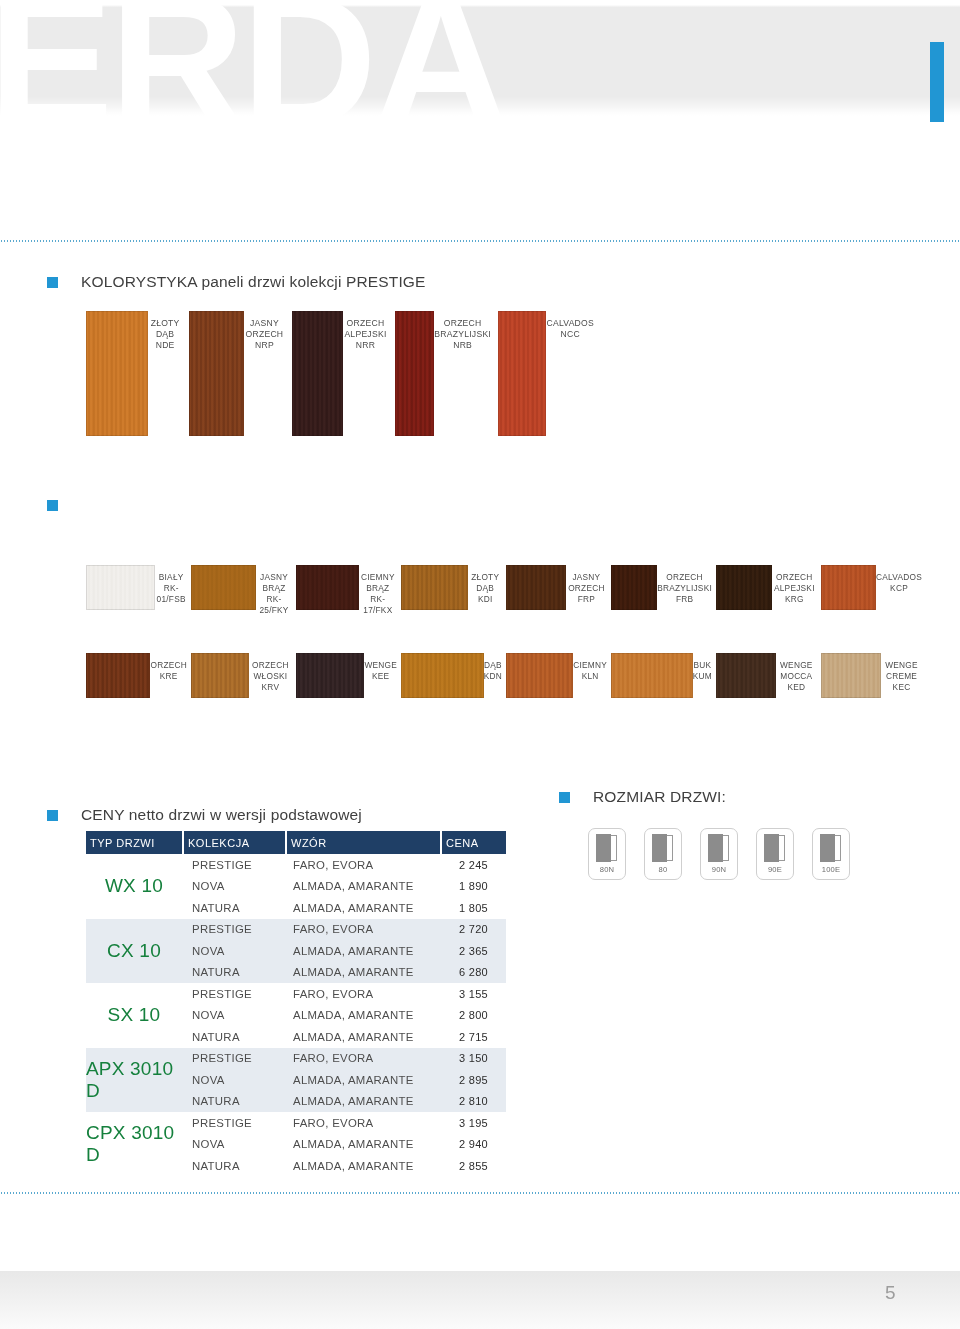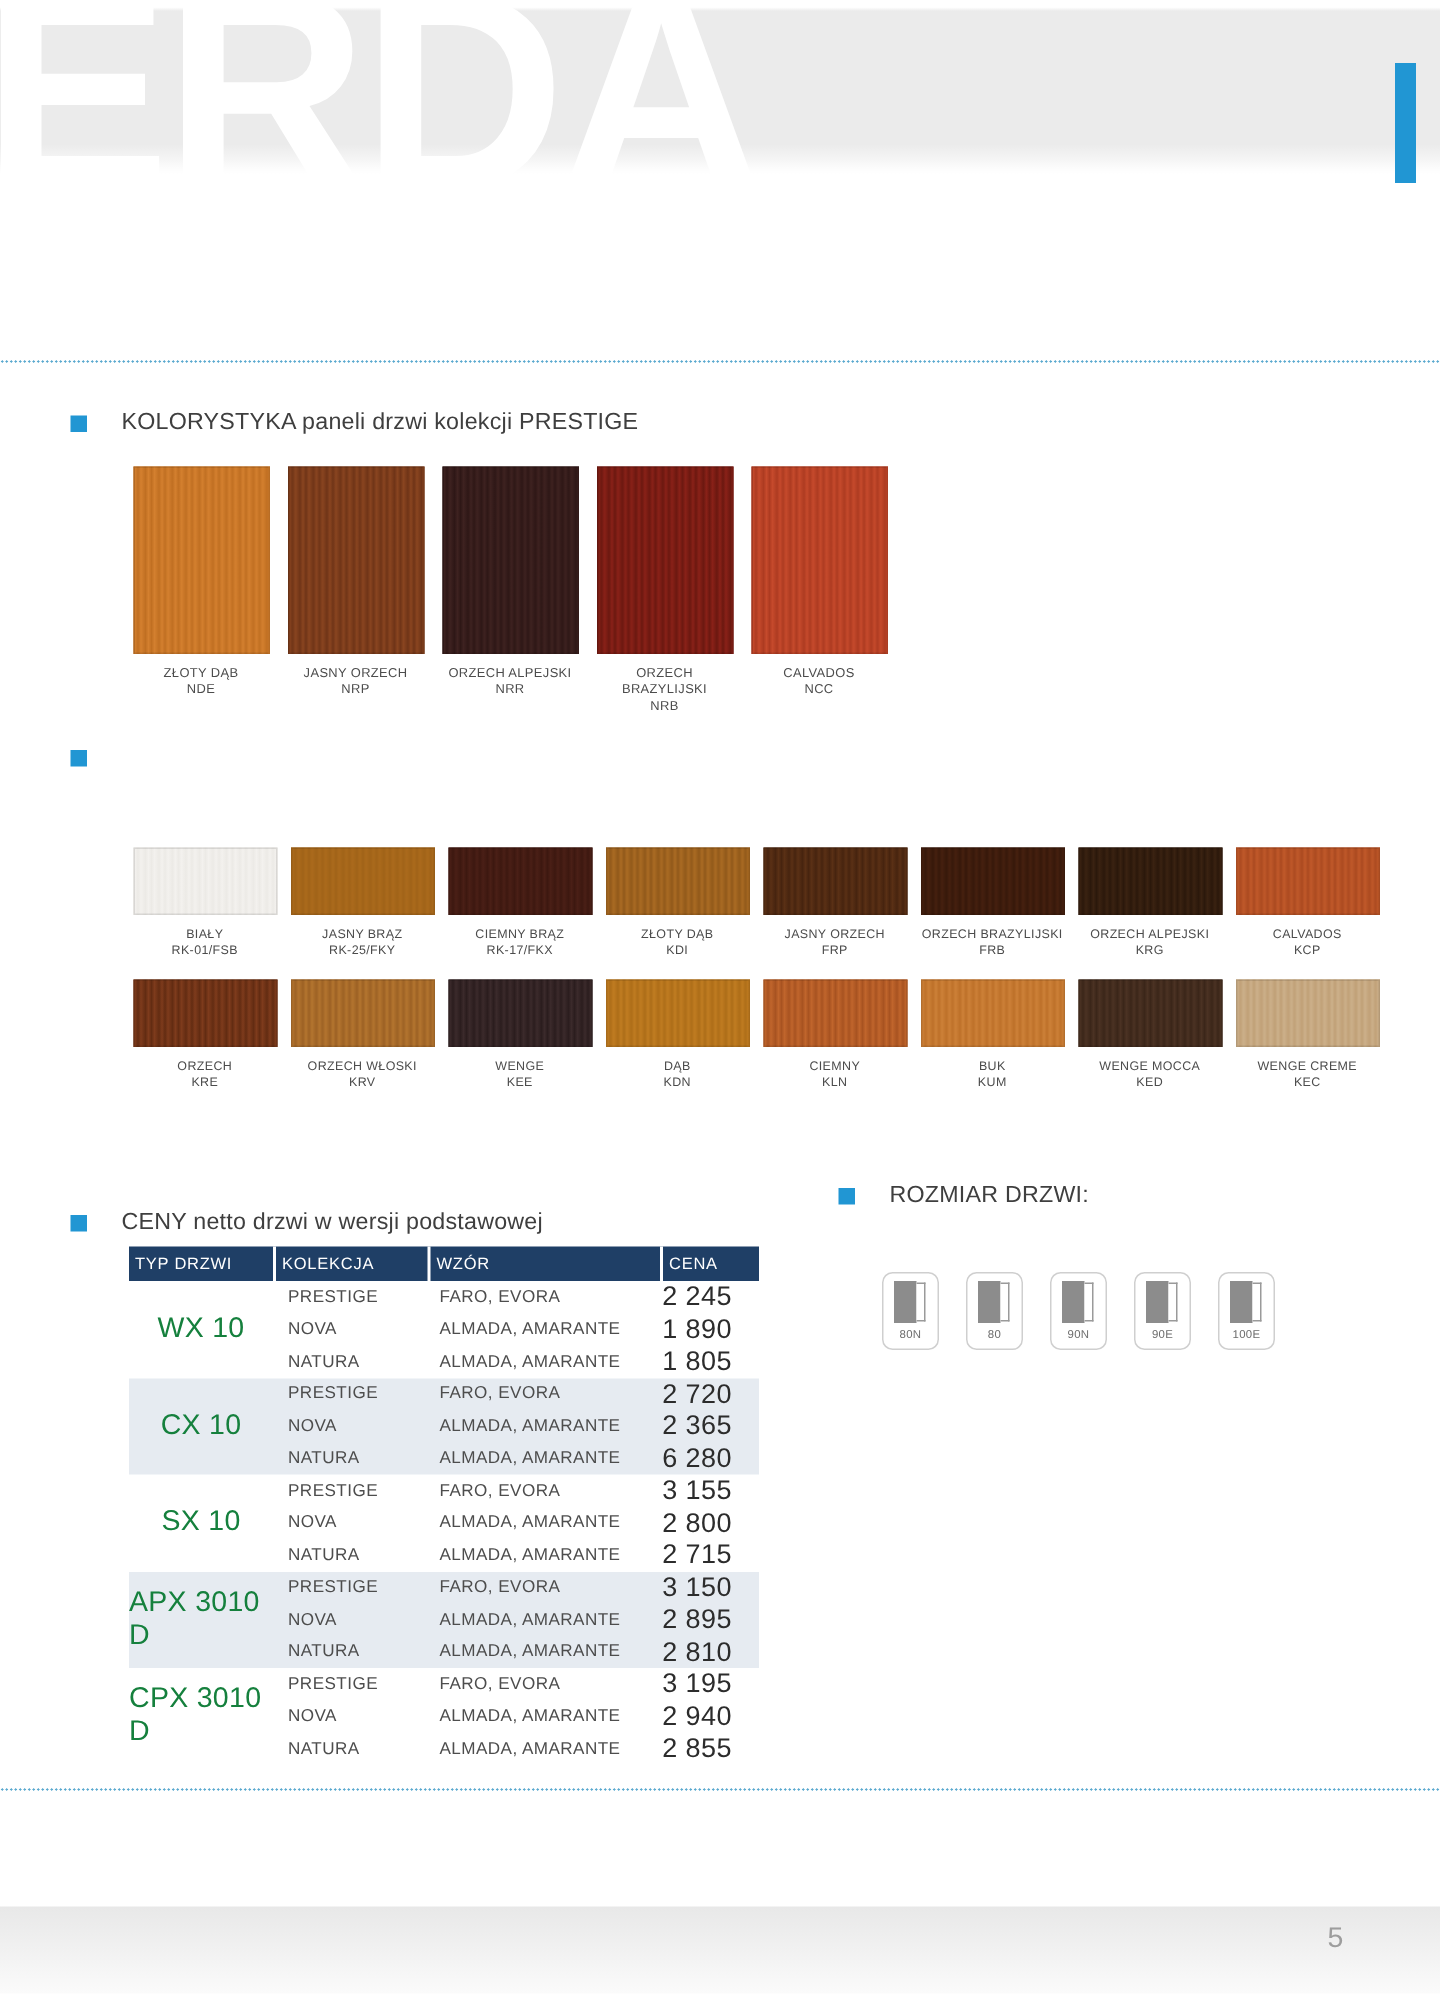--- a/index.html
+++ b/index.html
@@ -36,21 +36,21 @@
   .sec{position:absolute;display:flex;align-items:flex-start;}
   .bullet{
     width:11px;height:11px;background:#2196d3;flex:0 0 11px;margin-top:6px;
   }
   .sec-txt{
     margin-left:23px;font-size:15.5px;line-height:21px;color:#3f3f3f;
     letter-spacing:0.15px;white-space:pre-line;
   }
   
   .swrow{position:absolute;display:flex;}
-  .sw{display:flex;flex-direction:column;align-items:center;}
+  .sw{display:flex;flex-direction:row;align-items:flex-start;}
   .sw-chip{
     border:1px solid rgba(0,0,0,0.10);
     box-sizing:border-box;
   }
   .sw-lbl{
     margin-top:7px;text-align:center;font-size:8.3px;line-height:11px;
     color:#4c4c4c;letter-spacing:0.25px;
   }
   .sw-code{display:block;}
   
@@ -76,23 +76,23 @@
   .grp.alt{background:#e6ebf1;}
   .grp .g1{
     width:96px;flex:0 0 96px;display:flex;align-items:center;justify-content:center;
     font-size:19px;color:#15803d;letter-spacing:0.2px;
   }
   .grp .gr{flex:1;}
   .prow{display:flex;height:21.5px;align-items:center;font-size:11.4px;color:#4d4d4d;letter-spacing:0.3px;}
   .prow .p2{width:101px;flex:0 0 101px;padding-left:10px;box-sizing:border-box;}
   .prow .p3{width:153px;flex:0 0 153px;padding-left:10px;box-sizing:border-box;}
   .prow .p4{width:66px;flex:0 0 66px;padding-right:14px;box-sizing:border-box;text-align:right;
-    font-size:18px;color:#2c2c2c;}
-  
-  .doors{position:absolute;left:588px;top:848px;display:flex;}
+    font-size:11px;color:#2c2c2c;}
+  
+  .doors{position:absolute;left:588px;top:828px;display:flex;}
   .door{
     width:38px;height:52px;border:1px solid #cfcfcf;border-radius:7px;background:#ffffff;
     margin-right:18px;display:flex;flex-direction:column;align-items:center;
     justify-content:flex-start;box-sizing:border-box;padding-top:5px;
   }
   .door-gfx{position:relative;width:24px;height:28px;}
   .door-leaf{position:absolute;left:1px;top:0;width:15px;height:28px;background:#8c8c8c;}
   .door-frame{position:absolute;left:16px;top:1px;width:6px;height:26px;border:1px solid #9a9a9a;border-left:none;box-sizing:border-box;background:#fff;}
   .door-lbl{margin-top:3px;font-size:7.6px;color:#6d6d6d;letter-spacing:0.2px;}
   

